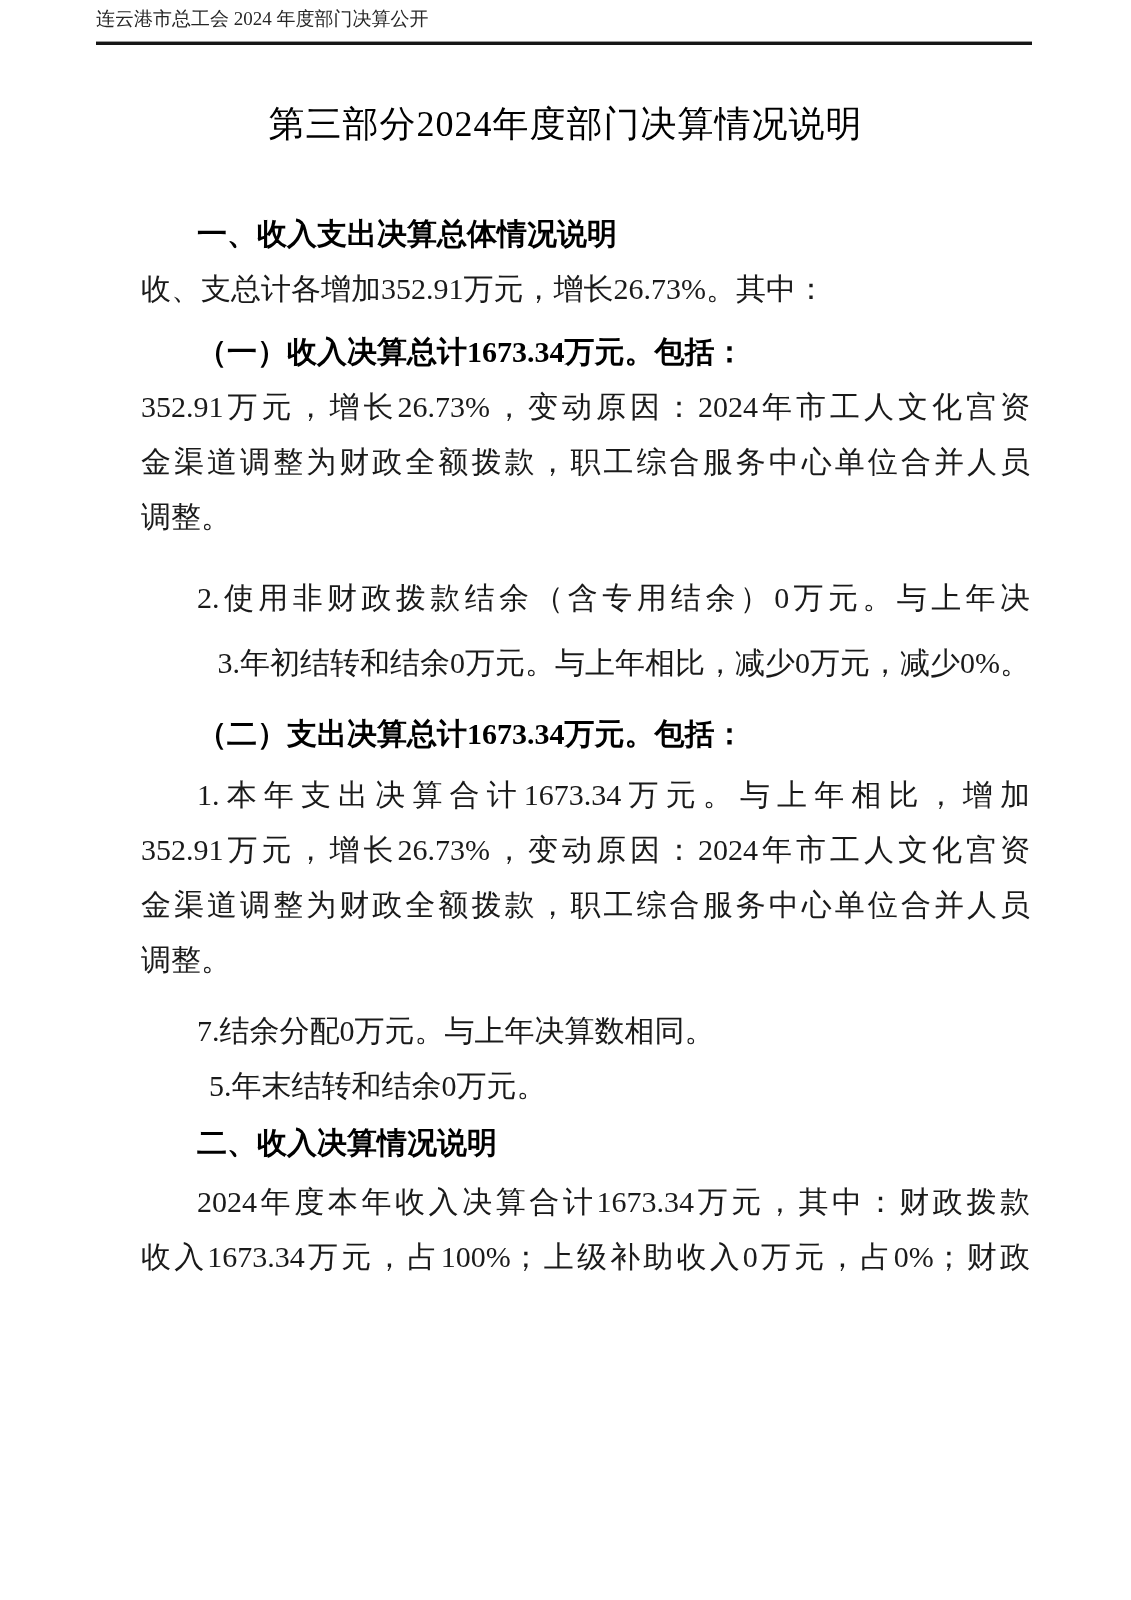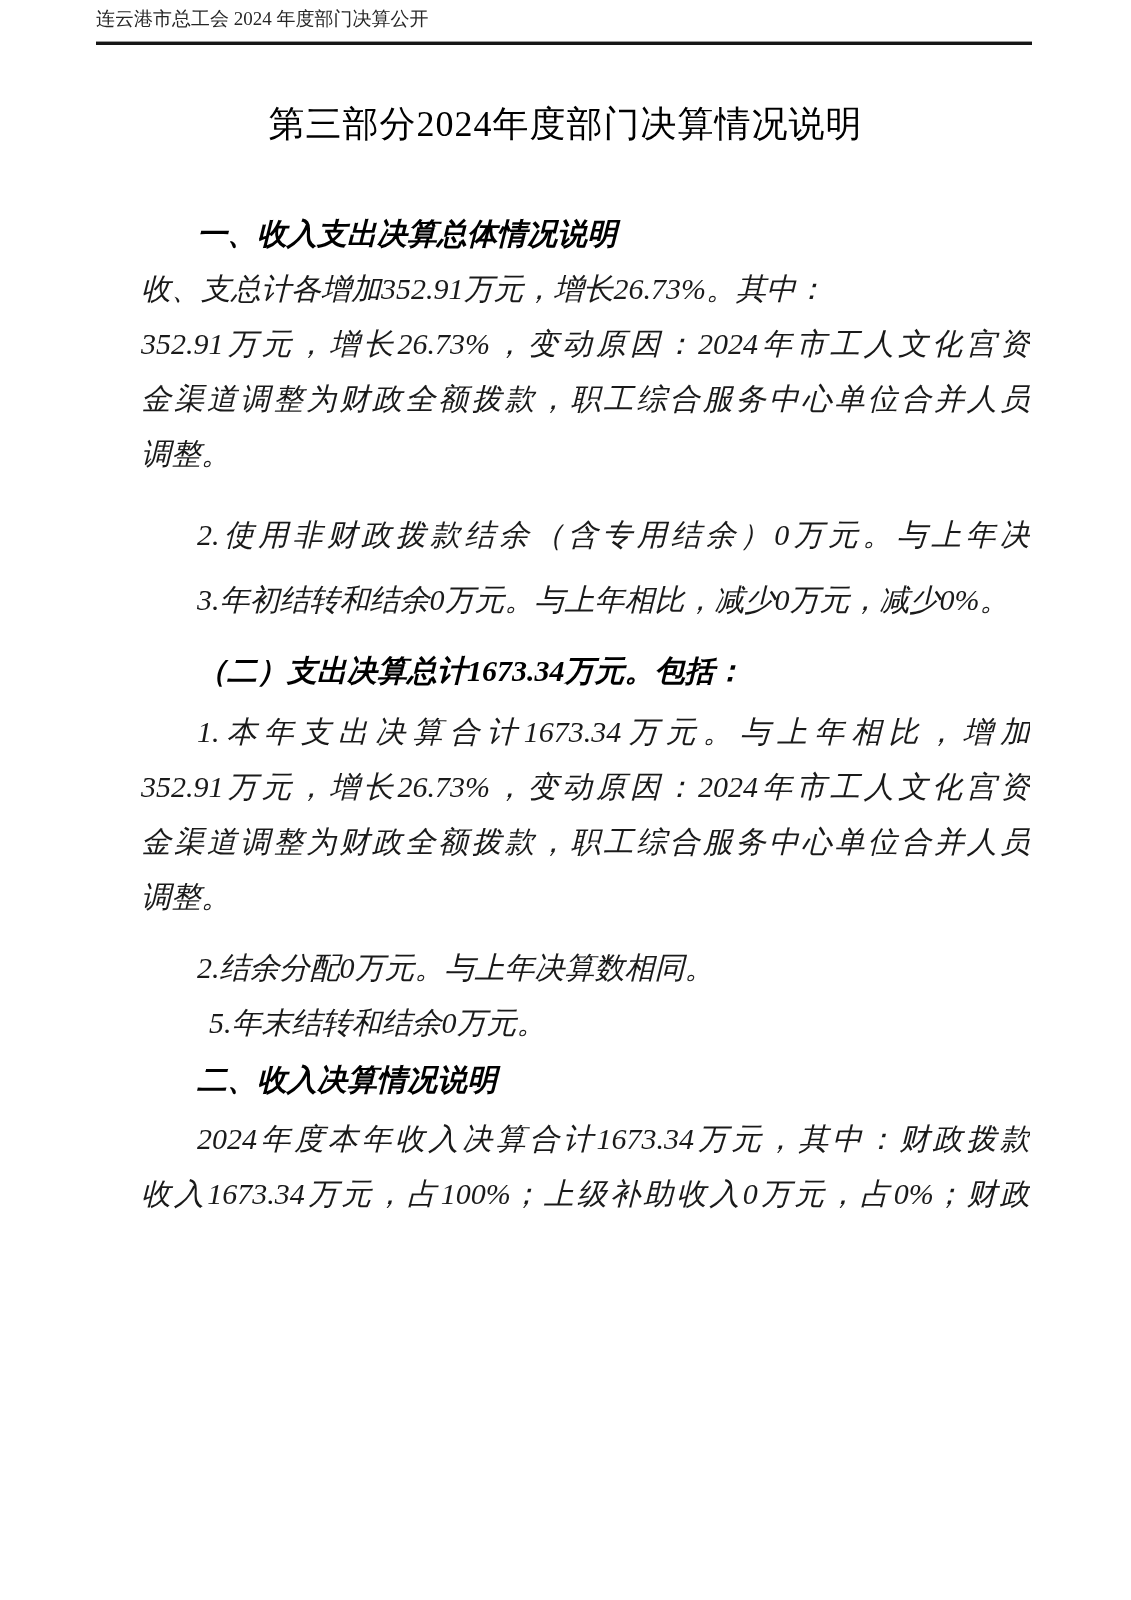--- a/index.html
+++ b/index.html
@@ -21,66 +21,67 @@
     position:absolute;left:96px;top:41px;width:936px;height:3px;
     background:#161616;border-top:1px solid #9a9a9a;
   }
   .doc-title{
     position:absolute;left:121px;top:97px;width:889px;
     text-align:center;font-size:36px;font-weight:normal;
     letter-spacing:1px;line-height:55px;white-space:nowrap;color:#000;
   }
   .content{
     position:absolute;left:141px;top:206px;width:889px;
-    font-size:30px;line-height:55px;font-style:italic;
+    font-size:30px;line-height:55px;
   }
   .line{
     height:55px;overflow:hidden;
     text-align:left;
   }
   .ind{text-indent:56px;}
   .ind2{text-indent:68px;}
   .bold{font-weight:bold;color:#000;}
   .just{
     text-align:justify;
     text-align-last:justify;
     text-justify:inter-character;
   }
   .sp4{margin-top:4px;}
   .sp6{margin-top:6px;}
   .sp8{margin-top:8px;}
-  .sp10{margin-top:10px;}
+  .sp10{margin-top:10px;text-align:right;}
   .sp16{margin-top:16px;}
   .sp26{margin-top:26px;}
   .sp2{margin-top:2px;}
 </style>
 </head>
 <body>
 
 <div class="page">
 
   <div class="running-header">连云港市总工会 2024 年度部门决算公开</div>
 
   <div class="header-rule"></div>
 
   <div class="doc-title">第三部分2024年度部门决算情况说明</div>
 
   <div class="content">
     <div class="line bold ind">一、收入支出决算总体情况说明</div>
     <div class="line">收、支总计各增加352.91万元，增长26.73%。其中：</div>
+    <div class="line bold ind sp8">（一）收入决算总计1673.34万元。包括：</div>
     <div class="line just">352.91万元，增长26.73%，变动原因：2024年市工人文化宫资</div>
     <div class="line just">金渠道调整为财政全额拨款，职工综合服务中心单位合并人员</div>
     <div class="line">调整。</div>
     <div class="line ind just sp26">2.使用非财政拨款结余（含专用结余）0万元。与上年决</div>
     <div class="line ind sp10">3.年初结转和结余0万元。与上年相比，减少0万元，减少0%。</div>
     <div class="line bold ind sp16">（二）支出决算总计1673.34万元。包括：</div>
     <div class="line ind just sp6">1.本年支出决算合计1673.34万元。与上年相比，增加</div>
     <div class="line just">352.91万元，增长26.73%，变动原因：2024年市工人文化宫资</div>
     <div class="line just">金渠道调整为财政全额拨款，职工综合服务中心单位合并人员</div>
     <div class="line">调整。</div>
-    <div class="line ind sp16">2.结余分配0万元。与上年决算数相同。</div>
+    <div class="line ind sp16">7.结余分配0万元。与上年决算数相同。</div>
     <div class="line ind2">5.年末结转和结余0万元。</div>
     <div class="line bold ind sp2">二、收入决算情况说明</div>
     <div class="line ind just sp4">2024年度本年收入决算合计1673.34万元，其中：财政拨款</div>
     <div class="line just">收入1673.34万元，占100%；上级补助收入0万元，占0%；财政</div>
   </div>
 
 </div>
 
 </body></html>

